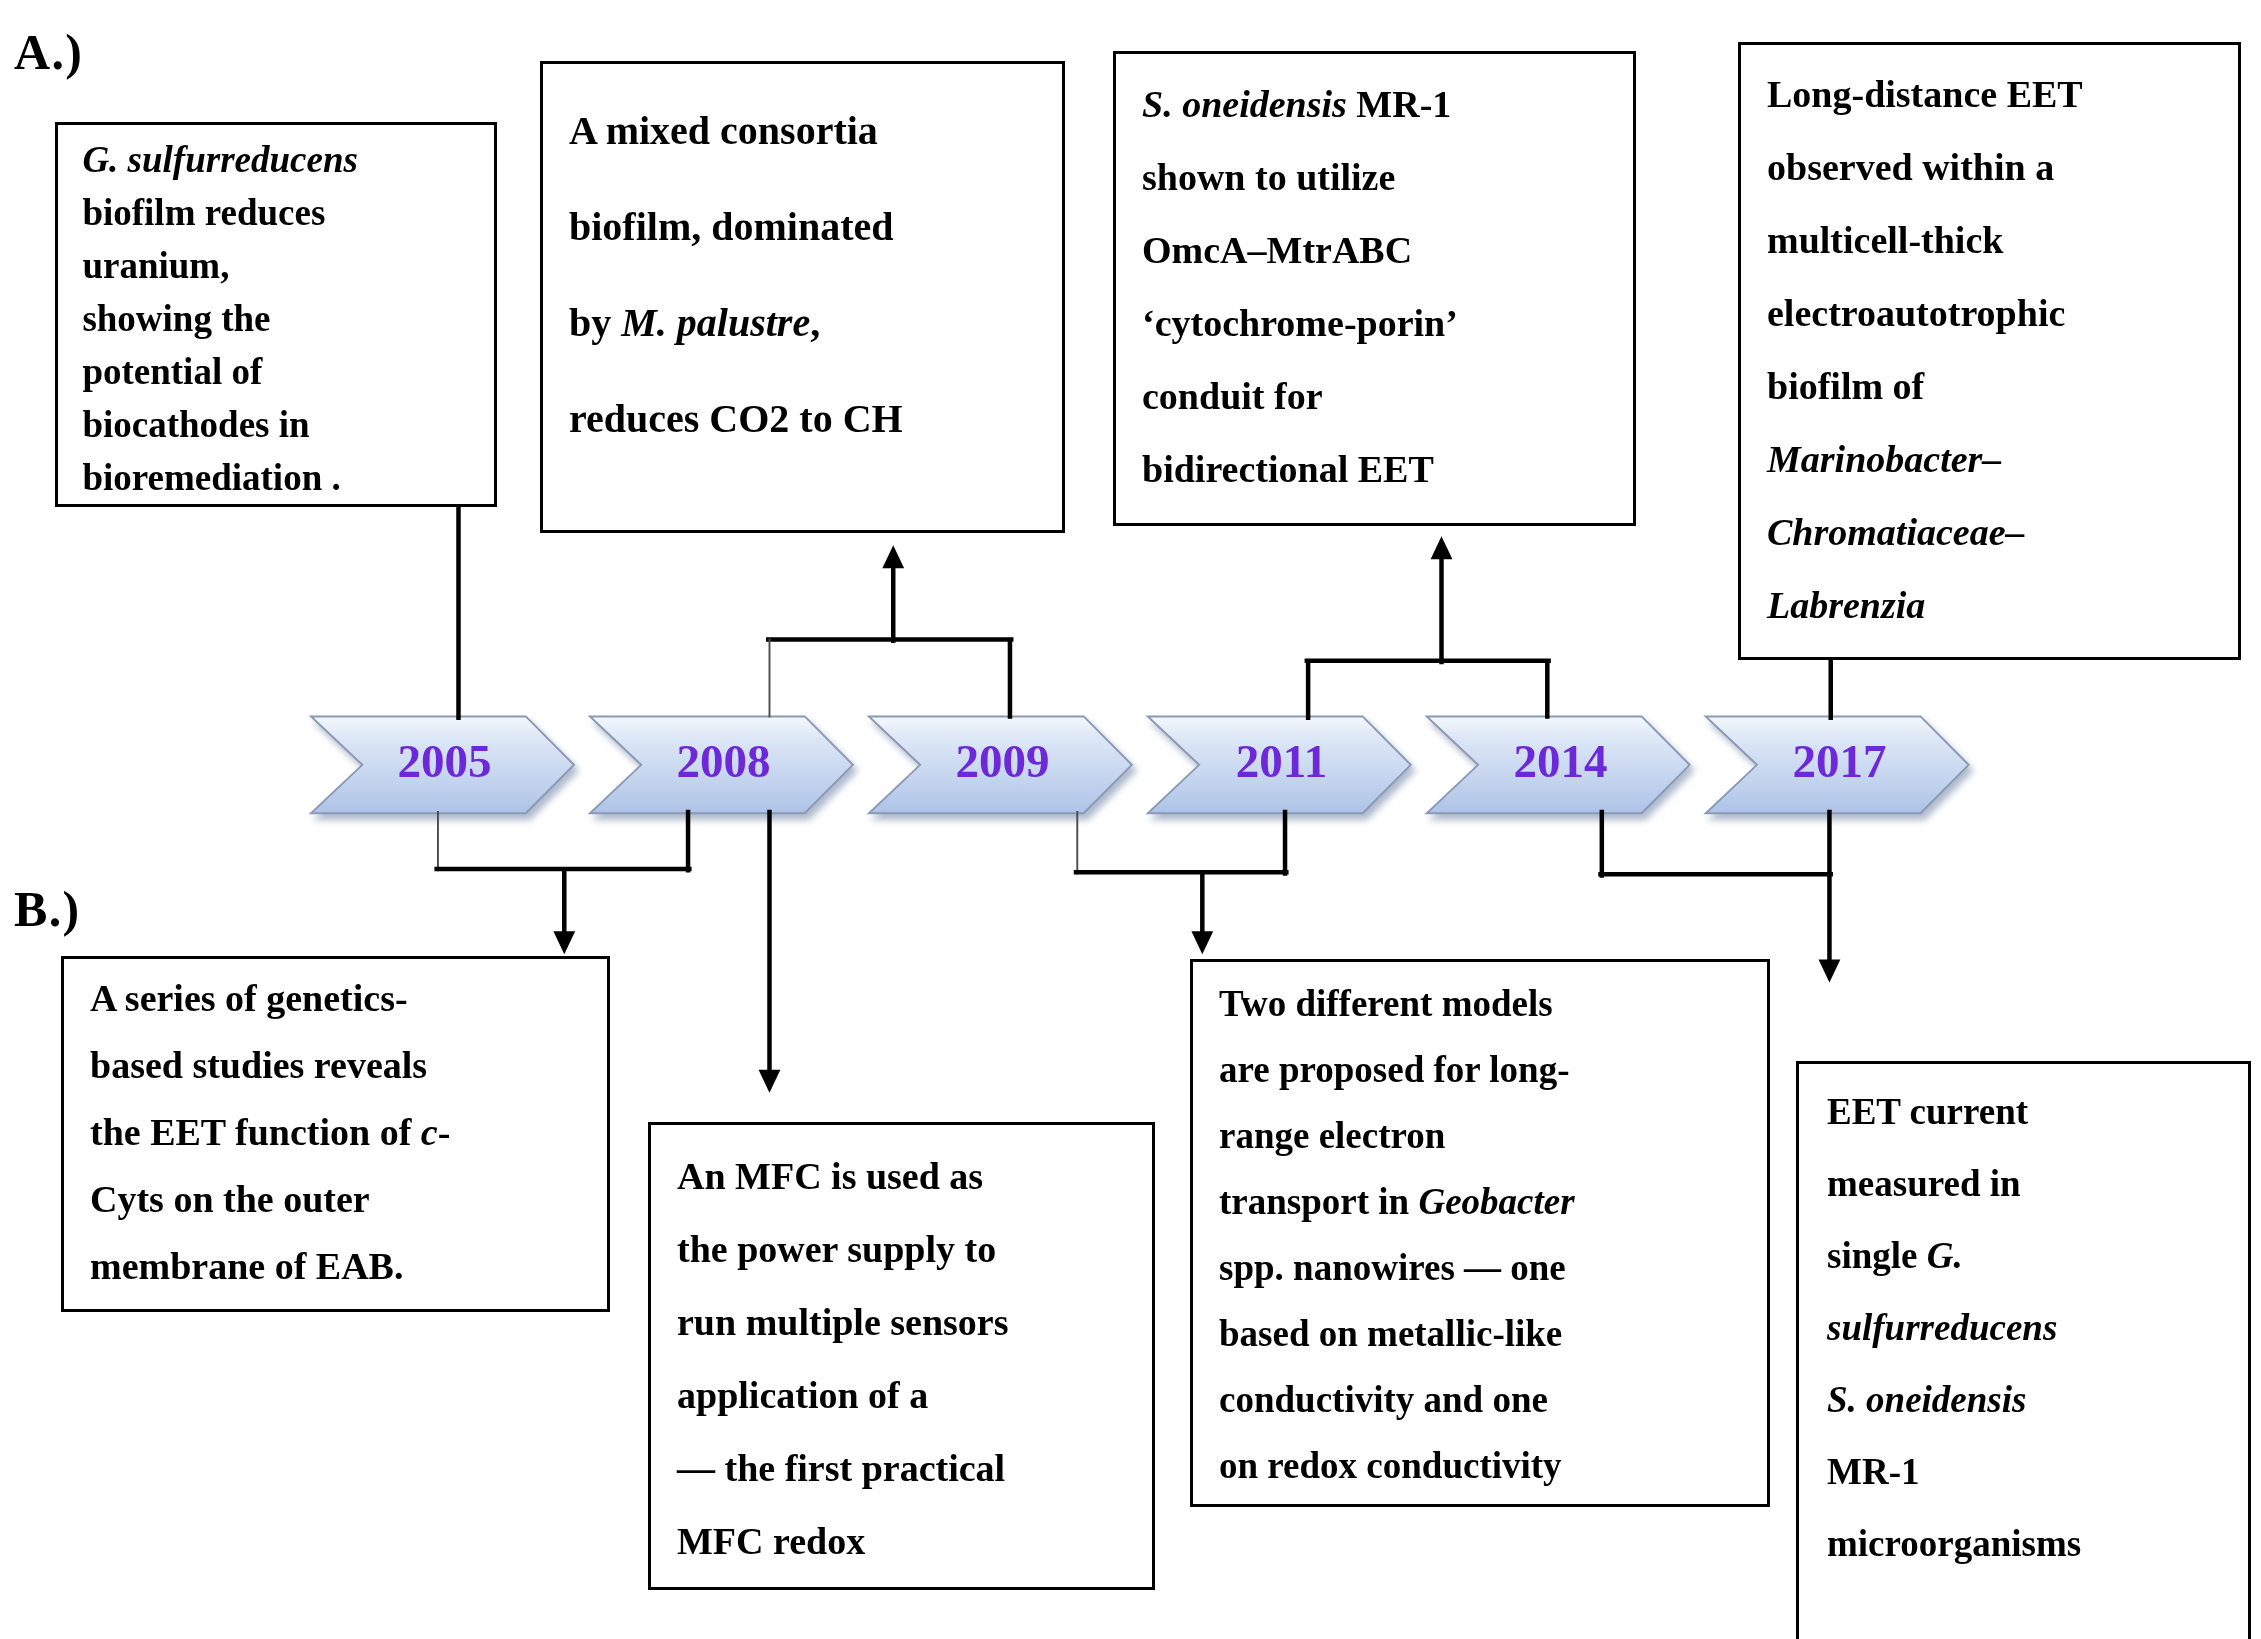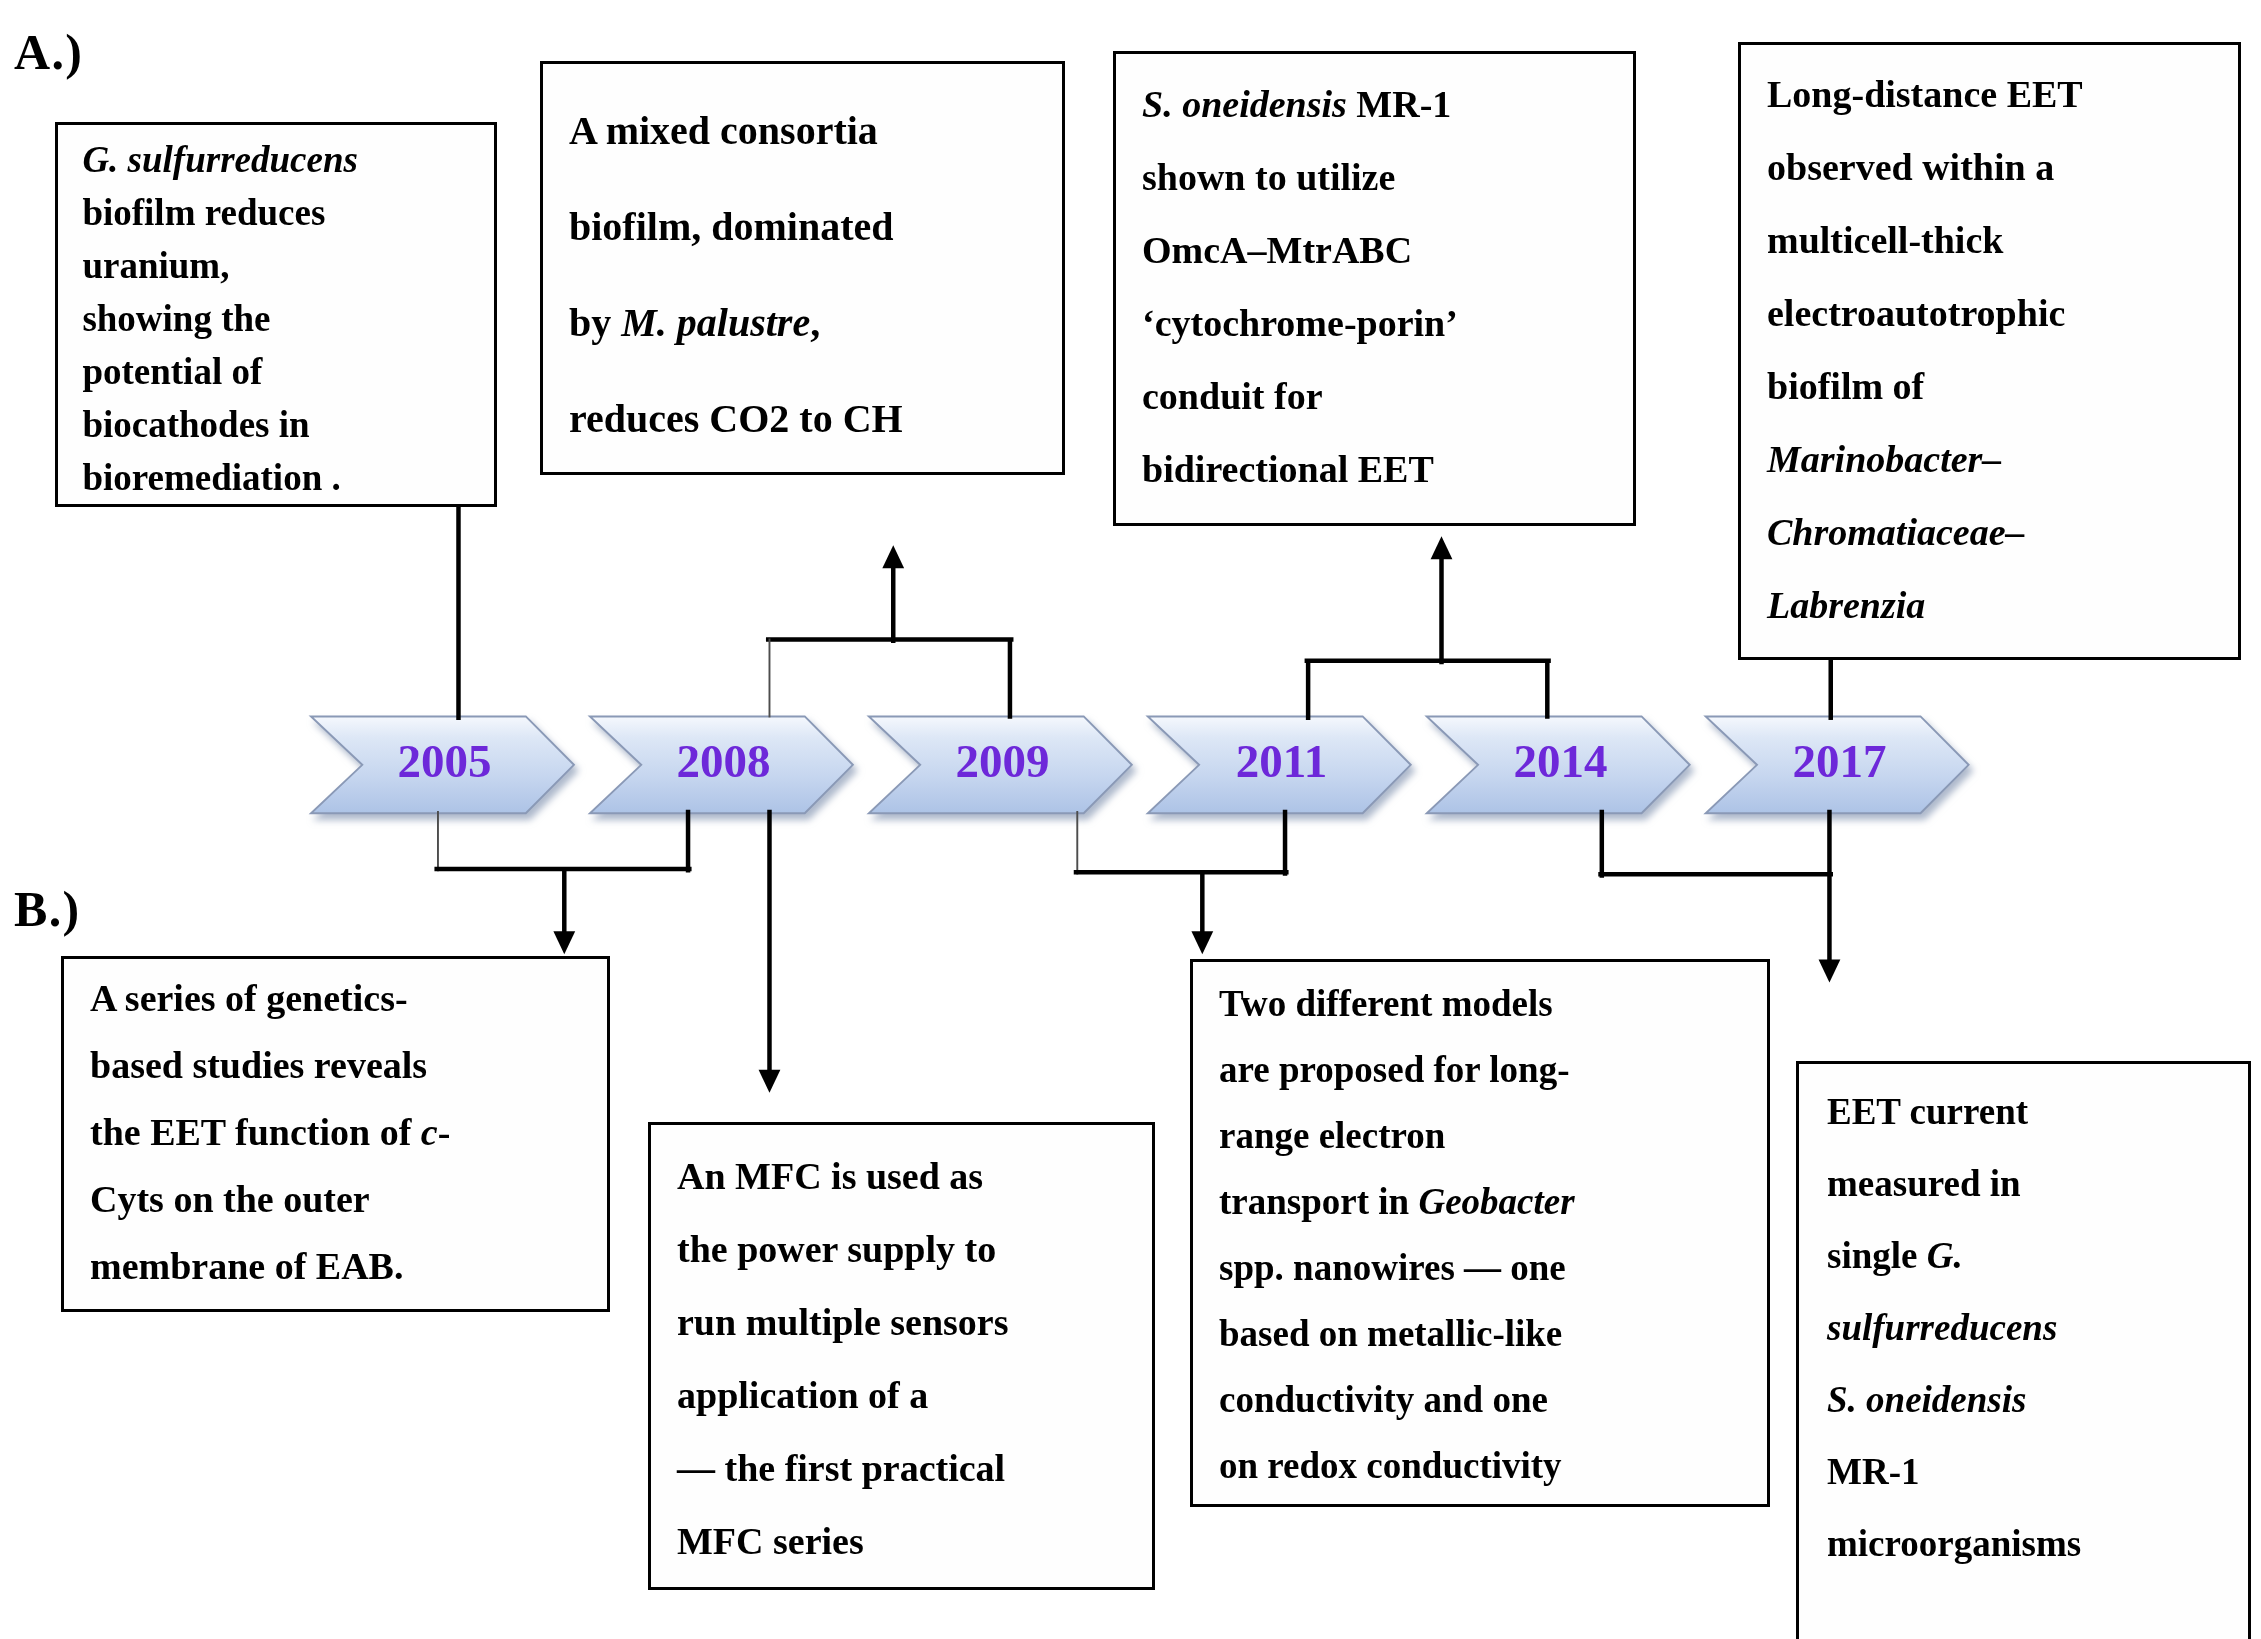--- a/index.html
+++ b/index.html
@@ -24,21 +24,21 @@
     position:absolute;
     box-sizing:border-box;
     border:3.2px solid #000;
     background:#fefefe;
     font-weight:bold;
     color:#000;
   }
   .ebox .tl{white-space:pre;}
   .it{font-style:italic;text-align:center;}
   .b1{left:55px;  top:122px;  width:442px; height:385px; font-size:37px; line-height:53px;  padding:7.7px 6.4px 0 24.4px;}
-  .b2{left:540px; top:61px;   width:525px; height:414px; font-size:40px; line-height:96px; padding:19px 6.4px 0 26px;}
+  .b2{left:540px; top:61px;   width:525px; height:472px; font-size:40px; line-height:96px; padding:19px 6.4px 0 26px;}
   .b3{left:1113px;top:51px;   width:523px; height:475px; font-size:38px; line-height:73px; padding:14px 6.4px 0 26px;}
   .b4{left:1738px;top:42px;   width:503px; height:618px; font-size:38px; line-height:73px; padding:13px 6.4px 0 26px;}
   .b5{left:61px;  top:956px; width:549px; height:356px; font-size:38px; line-height:67px; padding:6.4px 6.4px 0 26px;}
   .b6{left:648px;top:1122px; width:507px; height:468px; font-size:38px; line-height:73px; padding:15.4px 6.4px 0 26px;}
   .b7{left:1190px;top:959px; width:580px; height:548px; font-size:37px; line-height:66px; padding:9px 13px 0 26px;}
   .b8{left:1796px;top:1061px; width:455px; height:674px; font-size:37px; line-height:72px; padding:11.5px 6.4px 0 28px;}
   .year{
     position:absolute;
     top:734px;
     width:167px;
@@ -158,21 +158,21 @@
       <div class="tl"><span>the EET function of </span><span class="it">c</span><span>-</span></div>
       <div class="tl"><span>Cyts on the outer</span></div>
       <div class="tl"><span>membrane of EAB.</span></div>
     </div>
   <div class="ebox b6">
       <div class="tl"><span>An MFC is used as</span></div>
       <div class="tl"><span>the power supply to</span></div>
       <div class="tl"><span>run multiple sensors</span></div>
       <div class="tl"><span>application of a</span></div>
       <div class="tl"><span>— the first practical</span></div>
-      <div class="tl"><span>MFC series</span></div>
+      <div class="tl"><span>MFC redox</span></div>
     </div>
   <div class="ebox b7">
       <div class="tl"><span>Two different models</span></div>
       <div class="tl"><span>are proposed for long-</span></div>
       <div class="tl"><span>range electron</span></div>
       <div class="tl"><span>transport in </span><span class="it">Geobacter</span></div>
       <div class="tl"><span>spp. nanowires — one</span></div>
       <div class="tl"><span>based on metallic-like</span></div>
       <div class="tl"><span>conductivity and one</span></div>
       <div class="tl"><span>on redox conductivity</span></div>

